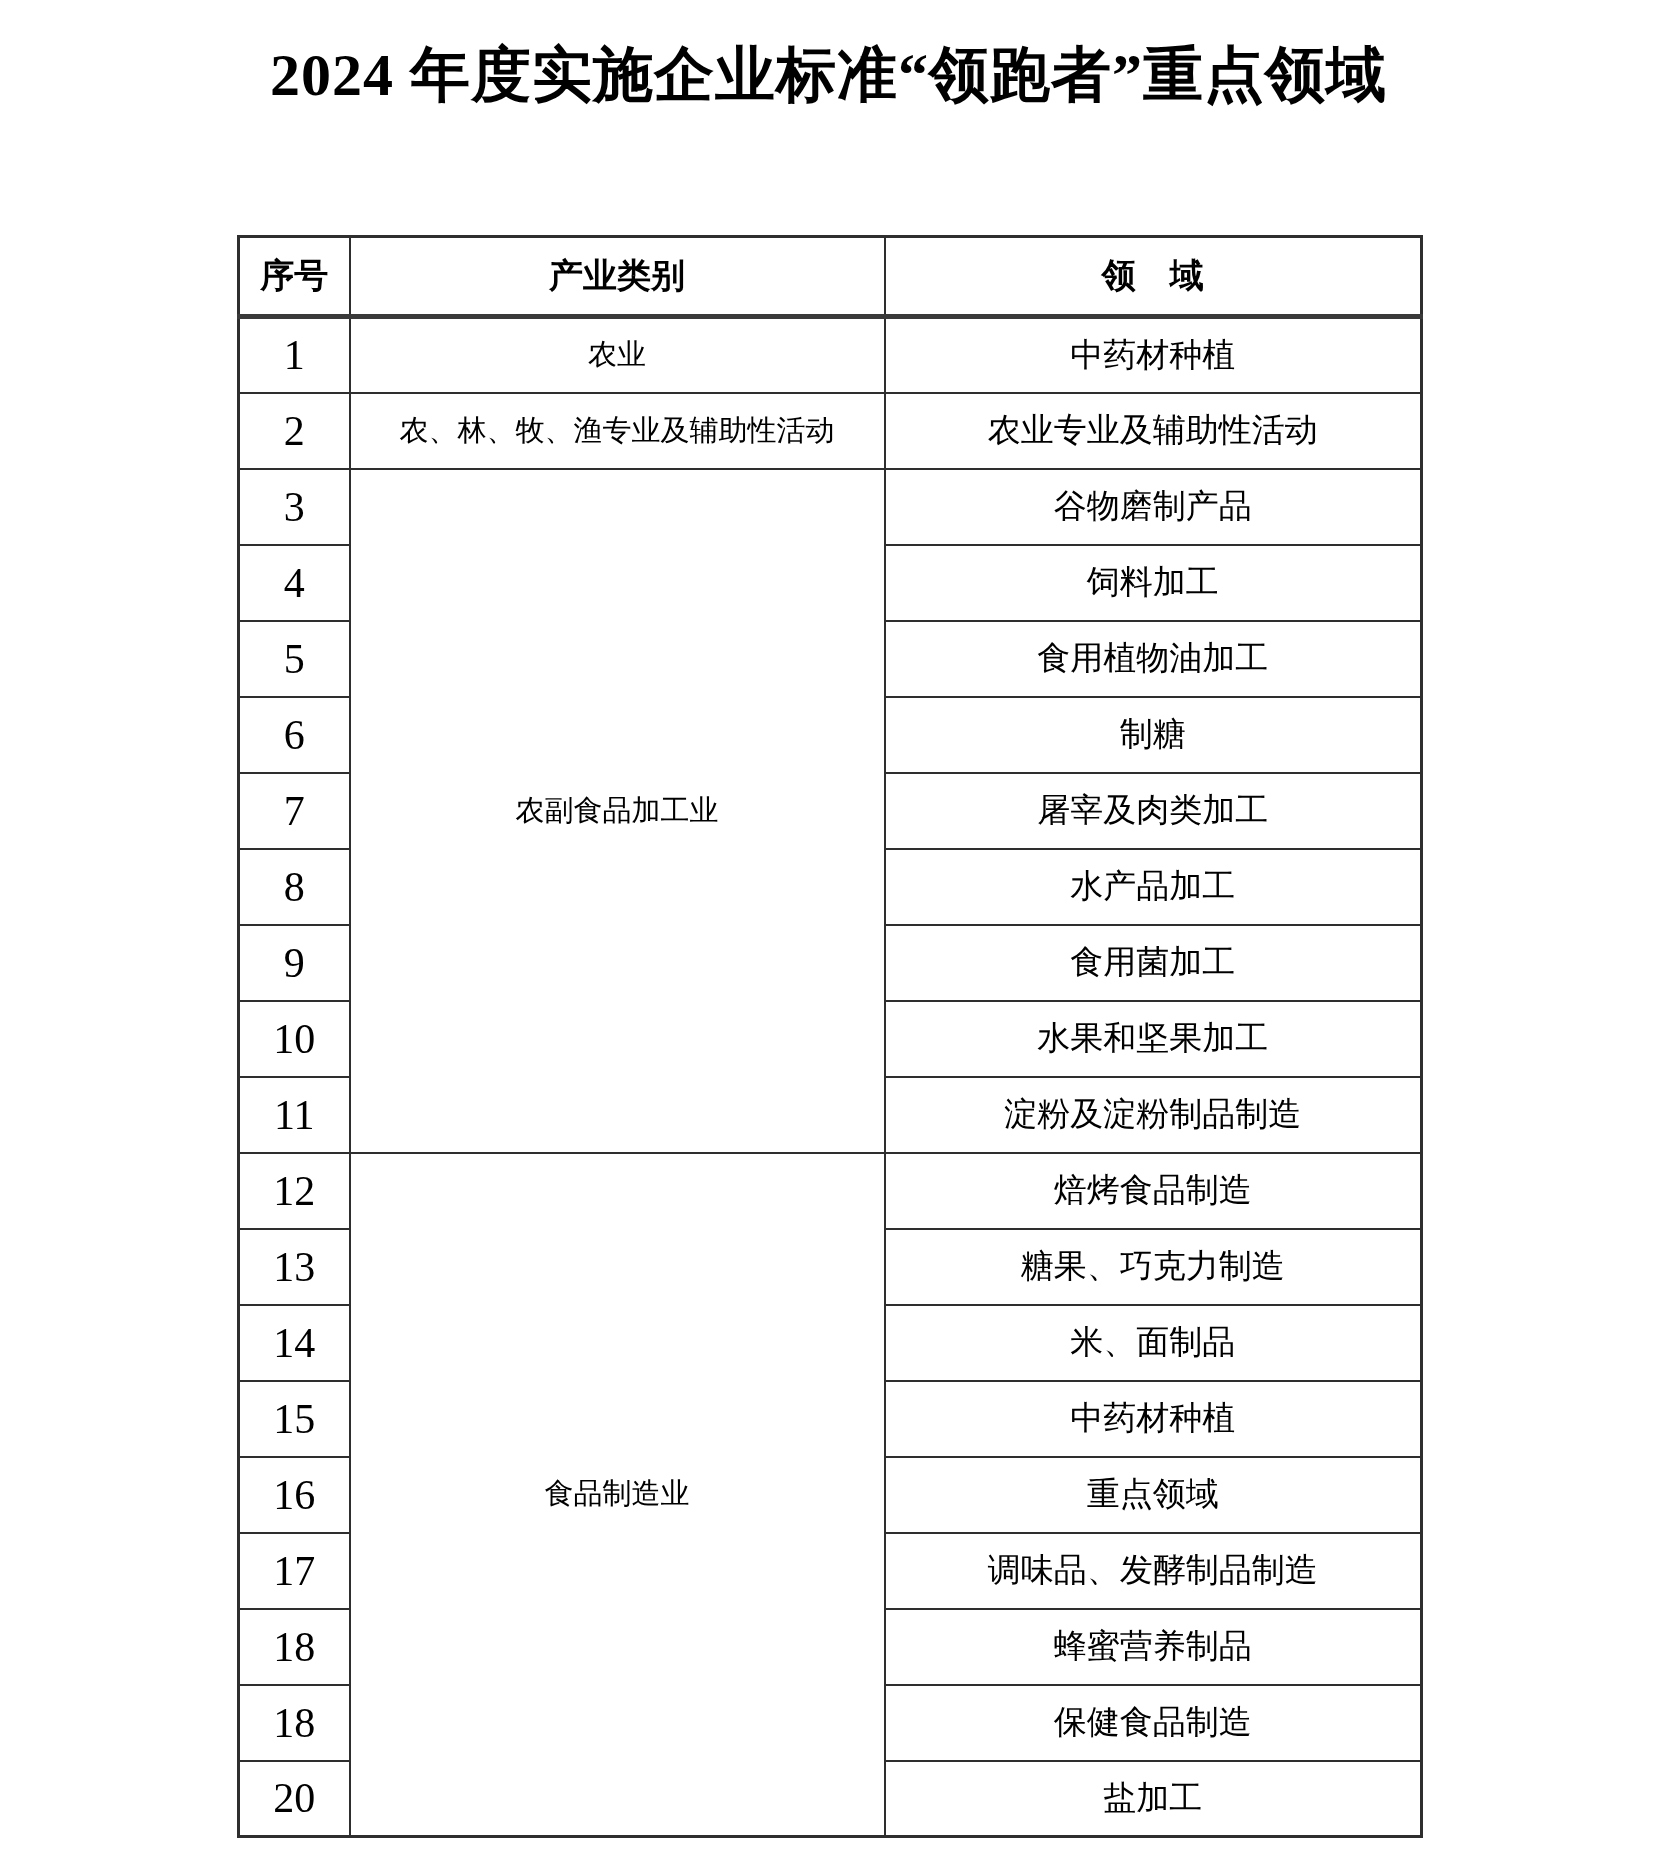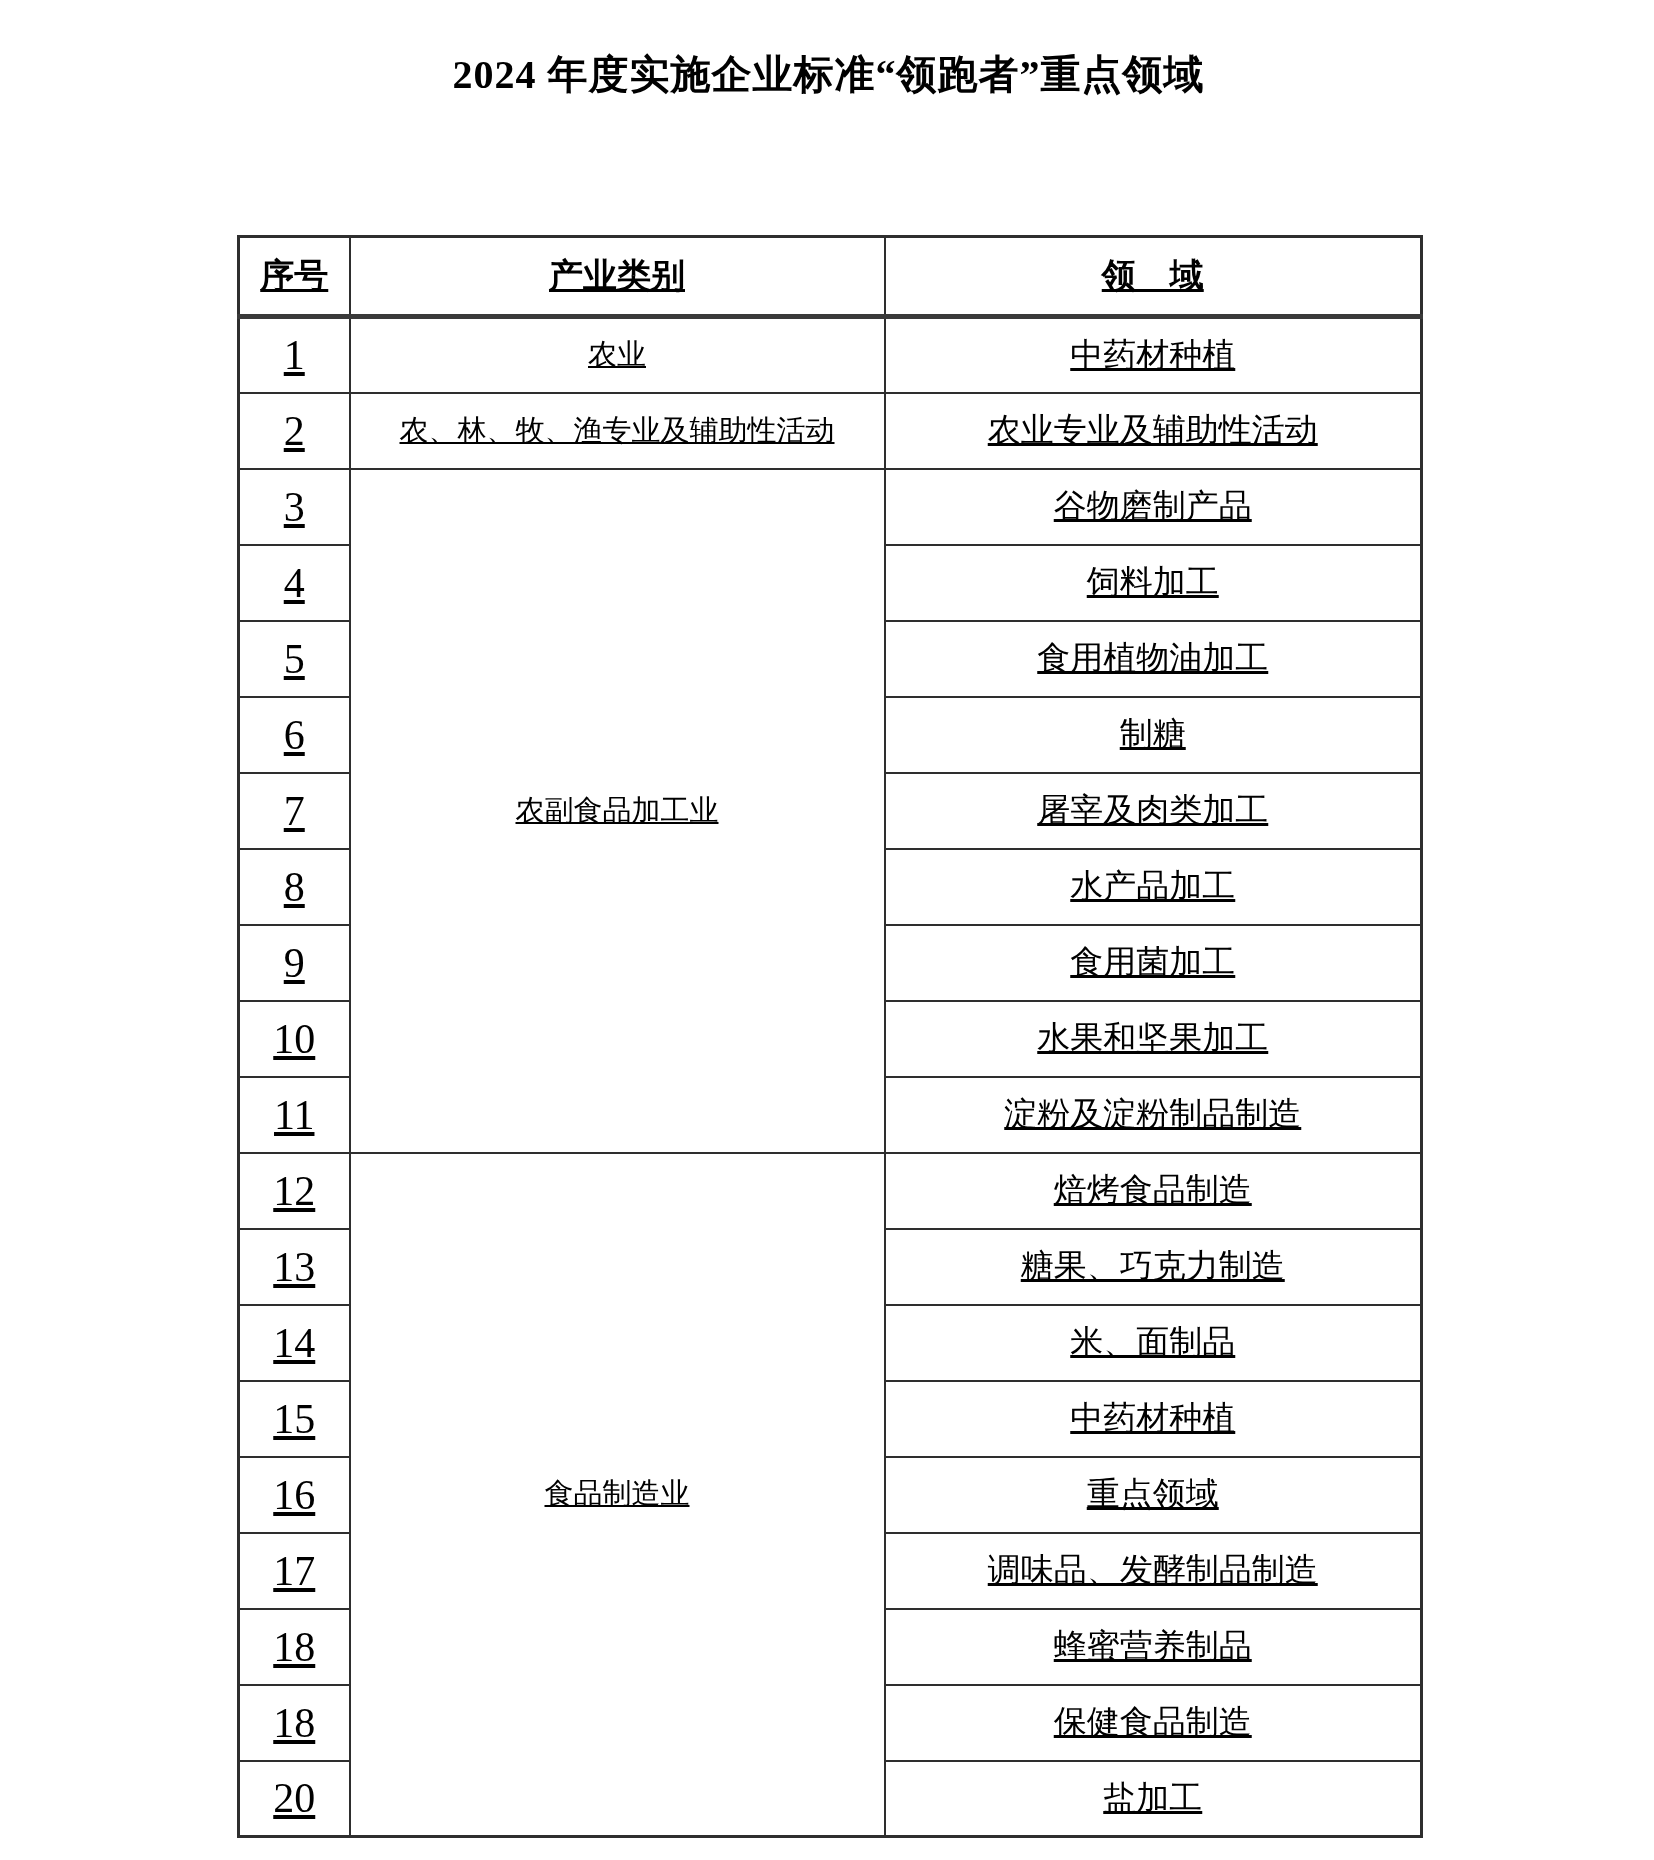--- a/index.html
+++ b/index.html
@@ -19,21 +19,21 @@
     height: 1860px;
     background: #ffffff;
     overflow: hidden;
   }
   .doc-title {
     position: absolute;
     left: 237px;
     top: 36px;
     width: 1183px;
     text-align: center;
-    font-size: 40px;
+    font-size: 60px;
     font-weight: bold;
     line-height: 78px;
     letter-spacing: 1px;
     font-family: "Liberation Serif", "DejaVu Serif", serif;
     white-space: nowrap;
   }
   table.industry-table {
     position: absolute;
     left: 237px;
     top: 235px;
@@ -44,21 +44,20 @@
   }
   table.industry-table col.c-no  { width: 111px; }
   table.industry-table col.c-cat { width: 535px; }
   table.industry-table col.c-field { width: 537px; }
   table.industry-table th,
   table.industry-table td {
     border: 2px solid #2e2e2e;
     padding: 8px;
     vertical-align: middle;
     overflow: hidden;
-    text-decoration: underline;
   }
   table.industry-table thead tr { height: 80px; }
   table.industry-table tbody tr { height: 76px; }
   table.industry-table thead th {
     border-bottom: 5px solid #3a3a3a;
     font-family: "Liberation Sans", "DejaVu Sans", sans-serif;
     font-weight: bold;
     font-size: 34px;
     text-align: center;
   }

